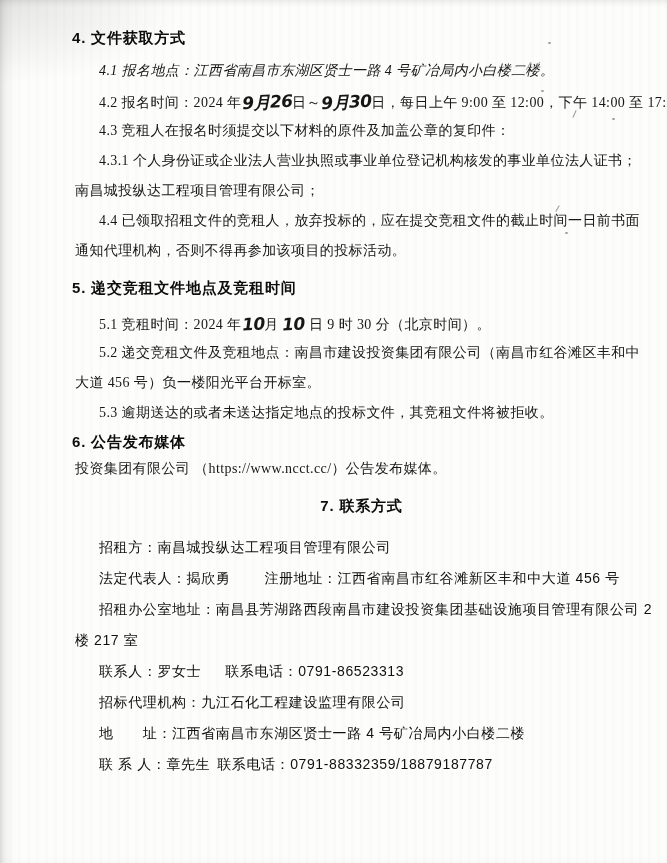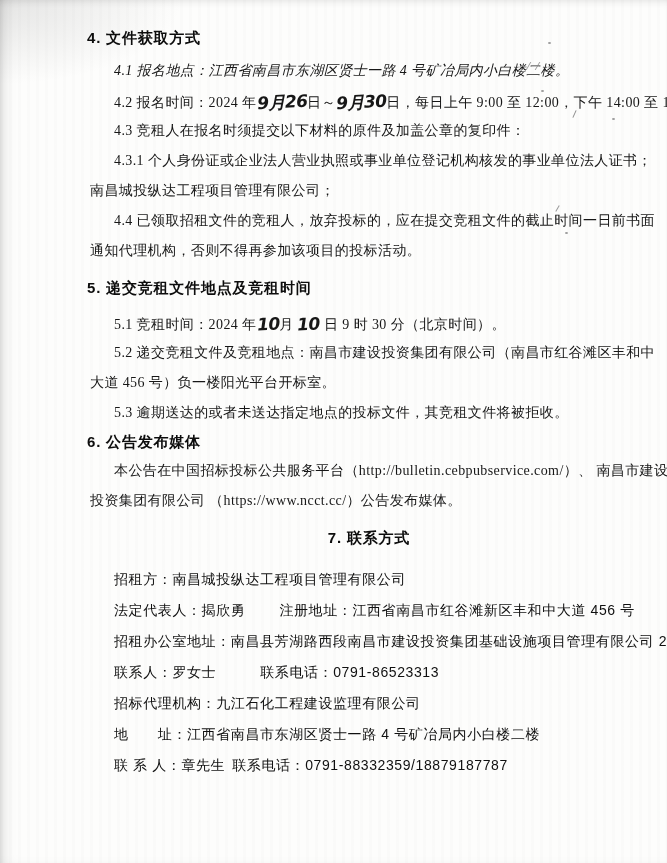--- a/index.html
+++ b/index.html
@@ -10,21 +10,21 @@
     margin:0 auto;
     background:
       radial-gradient(260px 120px at 0% 0%, rgba(120,120,120,.18), rgba(255,255,255,0) 70%),
       repeating-linear-gradient(90deg, rgba(0,0,0,.012) 0 3px, rgba(0,0,0,0) 3px 9px),
       #fdfdfc;
     box-shadow: inset 10px 0 18px -14px rgba(0,0,0,.35), inset 0 6px 14px -12px rgba(0,0,0,.3);
     overflow:hidden;
     color:#171717;
     font-family:"Liberation Serif", serif;
   }
-  .content{position:absolute;left:90px;top:0;right:16px;}
+  .content{position:absolute;left:75px;top:0;right:16px;}
   .line{height:30px;line-height:30px;font-size:14px;letter-spacing:.4px;white-space:nowrap;}
   .indent{padding-left:24px;}
   .heading{
     height:24px;line-height:24px;
     font-family:"Liberation Sans", sans-serif;
     font-weight:700;font-size:15px;letter-spacing:.8px;
     color:#0d0d0d;margin-left:-3px;white-space:nowrap;
   }
   .bold{
     font-family:"Liberation Sans", sans-serif;
@@ -32,21 +32,21 @@
   }
   .contact{height:31px;line-height:31px;}
   .hand{
     display:inline-block;
     font-family:"DejaVu Sans", sans-serif;
     font-style:italic;font-weight:700;font-size:17px;
     letter-spacing:-.5px;
     transform:rotate(-3deg) translateY(1px);
   }
   .gap34{margin-left:34px;}
-  .gap44{margin-left:44px;}
+  .gap44{margin-left:24px;}
   .gap20{margin-left:7px;}
   
   #h4{margin-top:26px;}
   #l41{margin-top:6px;font-style:italic;}
   #h5{margin-top:10px;}
   #l51{margin-top:8px;}
   #h6{margin-top:2px;}
   #p61{margin-top:2px;}
   #h7{margin-top:10px;text-align:center;}
   #c1{margin-top:14px;}
@@ -80,32 +80,32 @@
 
     <div id="l51" class="line indent">
       <span>5.1 竞租时间：2024 年</span><span class="hand">10</span><span>月 </span><span class="hand">10</span><span> 日 9 时 30 分（北京时间）。</span>
     </div>
 
     <div class="line indent">5.2 递交竞租文件及竞租地点：南昌市建设投资集团有限公司（南昌市红谷滩区丰和中</div>
     <div class="line">大道 456 号）负一楼阳光平台开标室。</div>
     <div class="line indent">5.3 逾期送达的或者未送达指定地点的投标文件，其竞租文件将被拒收。</div>
 
     <div id="h6" class="heading">6. 公告发布媒体</div>
-    <div id="p61" class="line indent">本公告在中国招标投标公共服务平台（http://bulletin.cebpubservice.com/）、 南昌市建设</div>
     <div class="line">投资集团有限公司 （https://www.ncct.cc/）公告发布媒体。</div>
 
     <div id="h7" class="heading">7. 联系方式</div>
 
     <div id="c1" class="line contact indent bold">招租方：南昌城投纵达工程项目管理有限公司</div>
 
     <div class="line contact indent bold">
       <span>法定代表人：揭欣勇</span><span class="gap34">注册地址：江西省南昌市红谷滩新区丰和中大道 456 号</span>
     </div>
 
     <div class="line contact indent bold">招租办公室地址：南昌县芳湖路西段南昌市建设投资集团基础设施项目管理有限公司 2</div>
+    <div class="line contact bold">楼 217 室</div>
 
     <div class="line contact indent bold">
       <span>联系人：罗女士</span><span class="gap44">联系电话：0791-86523313</span>
     </div>
 
     <div class="line contact indent bold">招标代理机构：九江石化工程建设监理有限公司</div>
     <div class="line contact indent bold">地　　址：江西省南昌市东湖区贤士一路 4 号矿冶局内小白楼二楼</div>
 
     <div class="line contact indent bold">
       <span>联 系 人：章先生</span><span class="gap20">联系电话：0791-88332359/18879187787</span>

